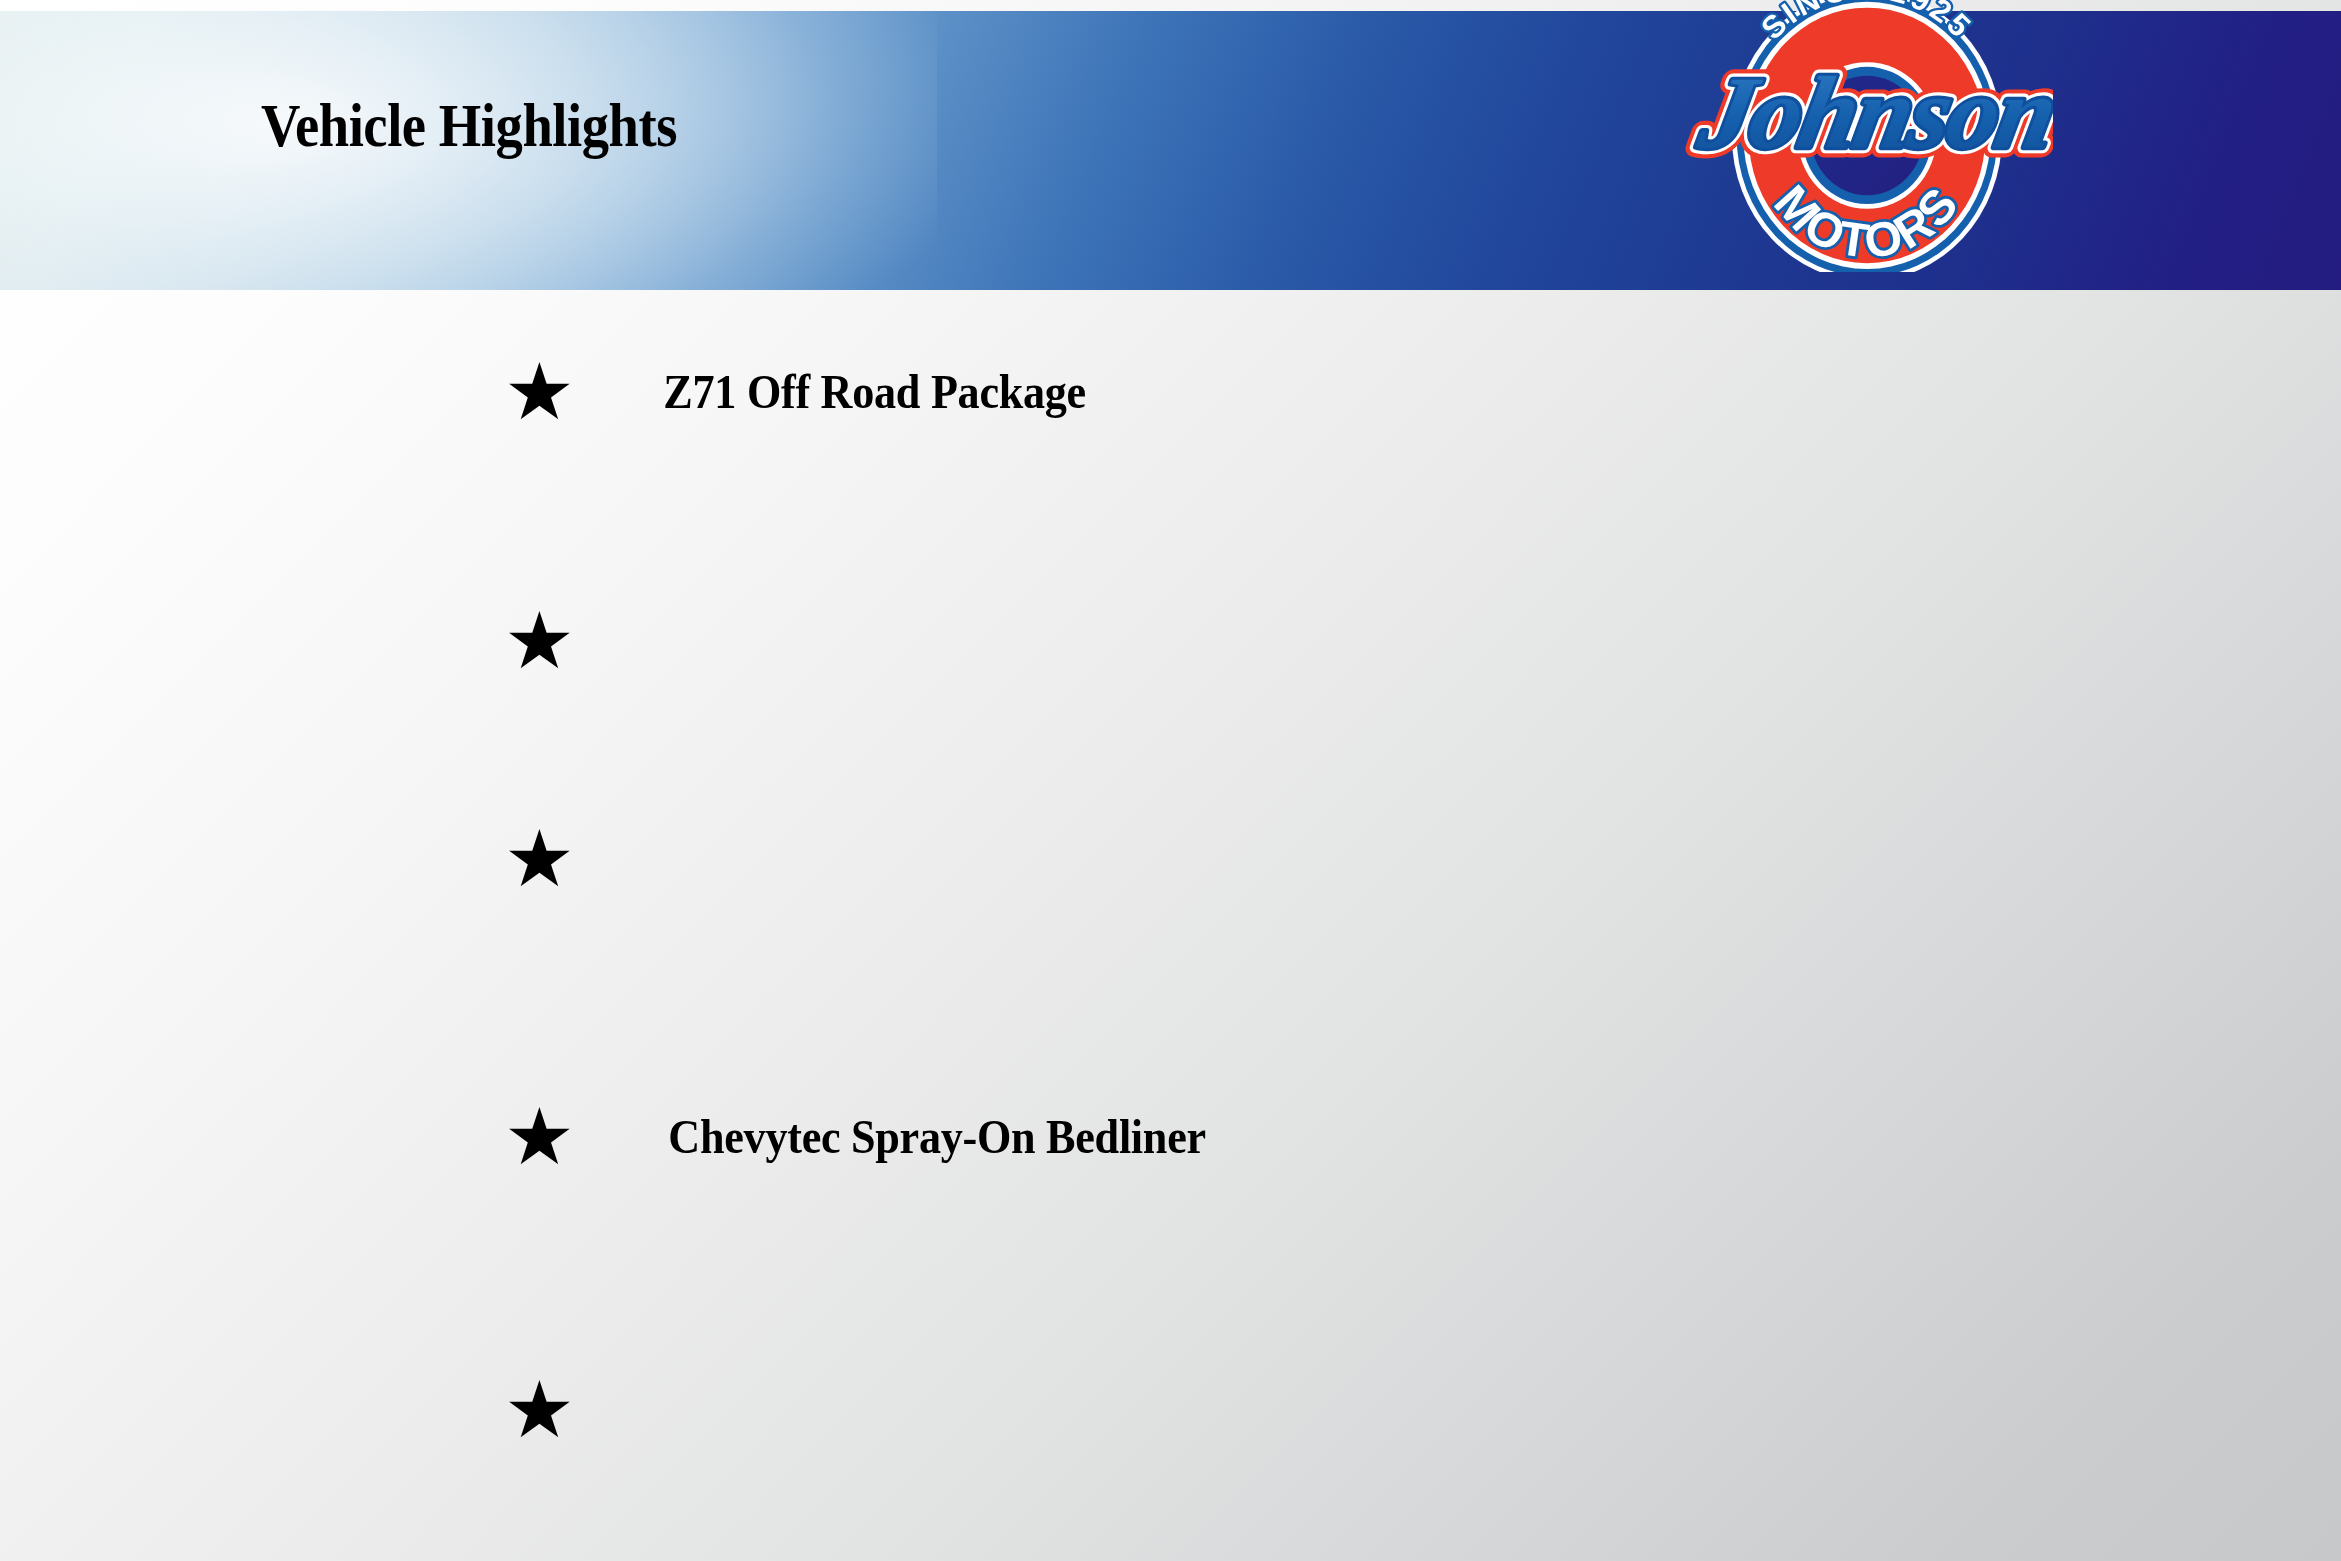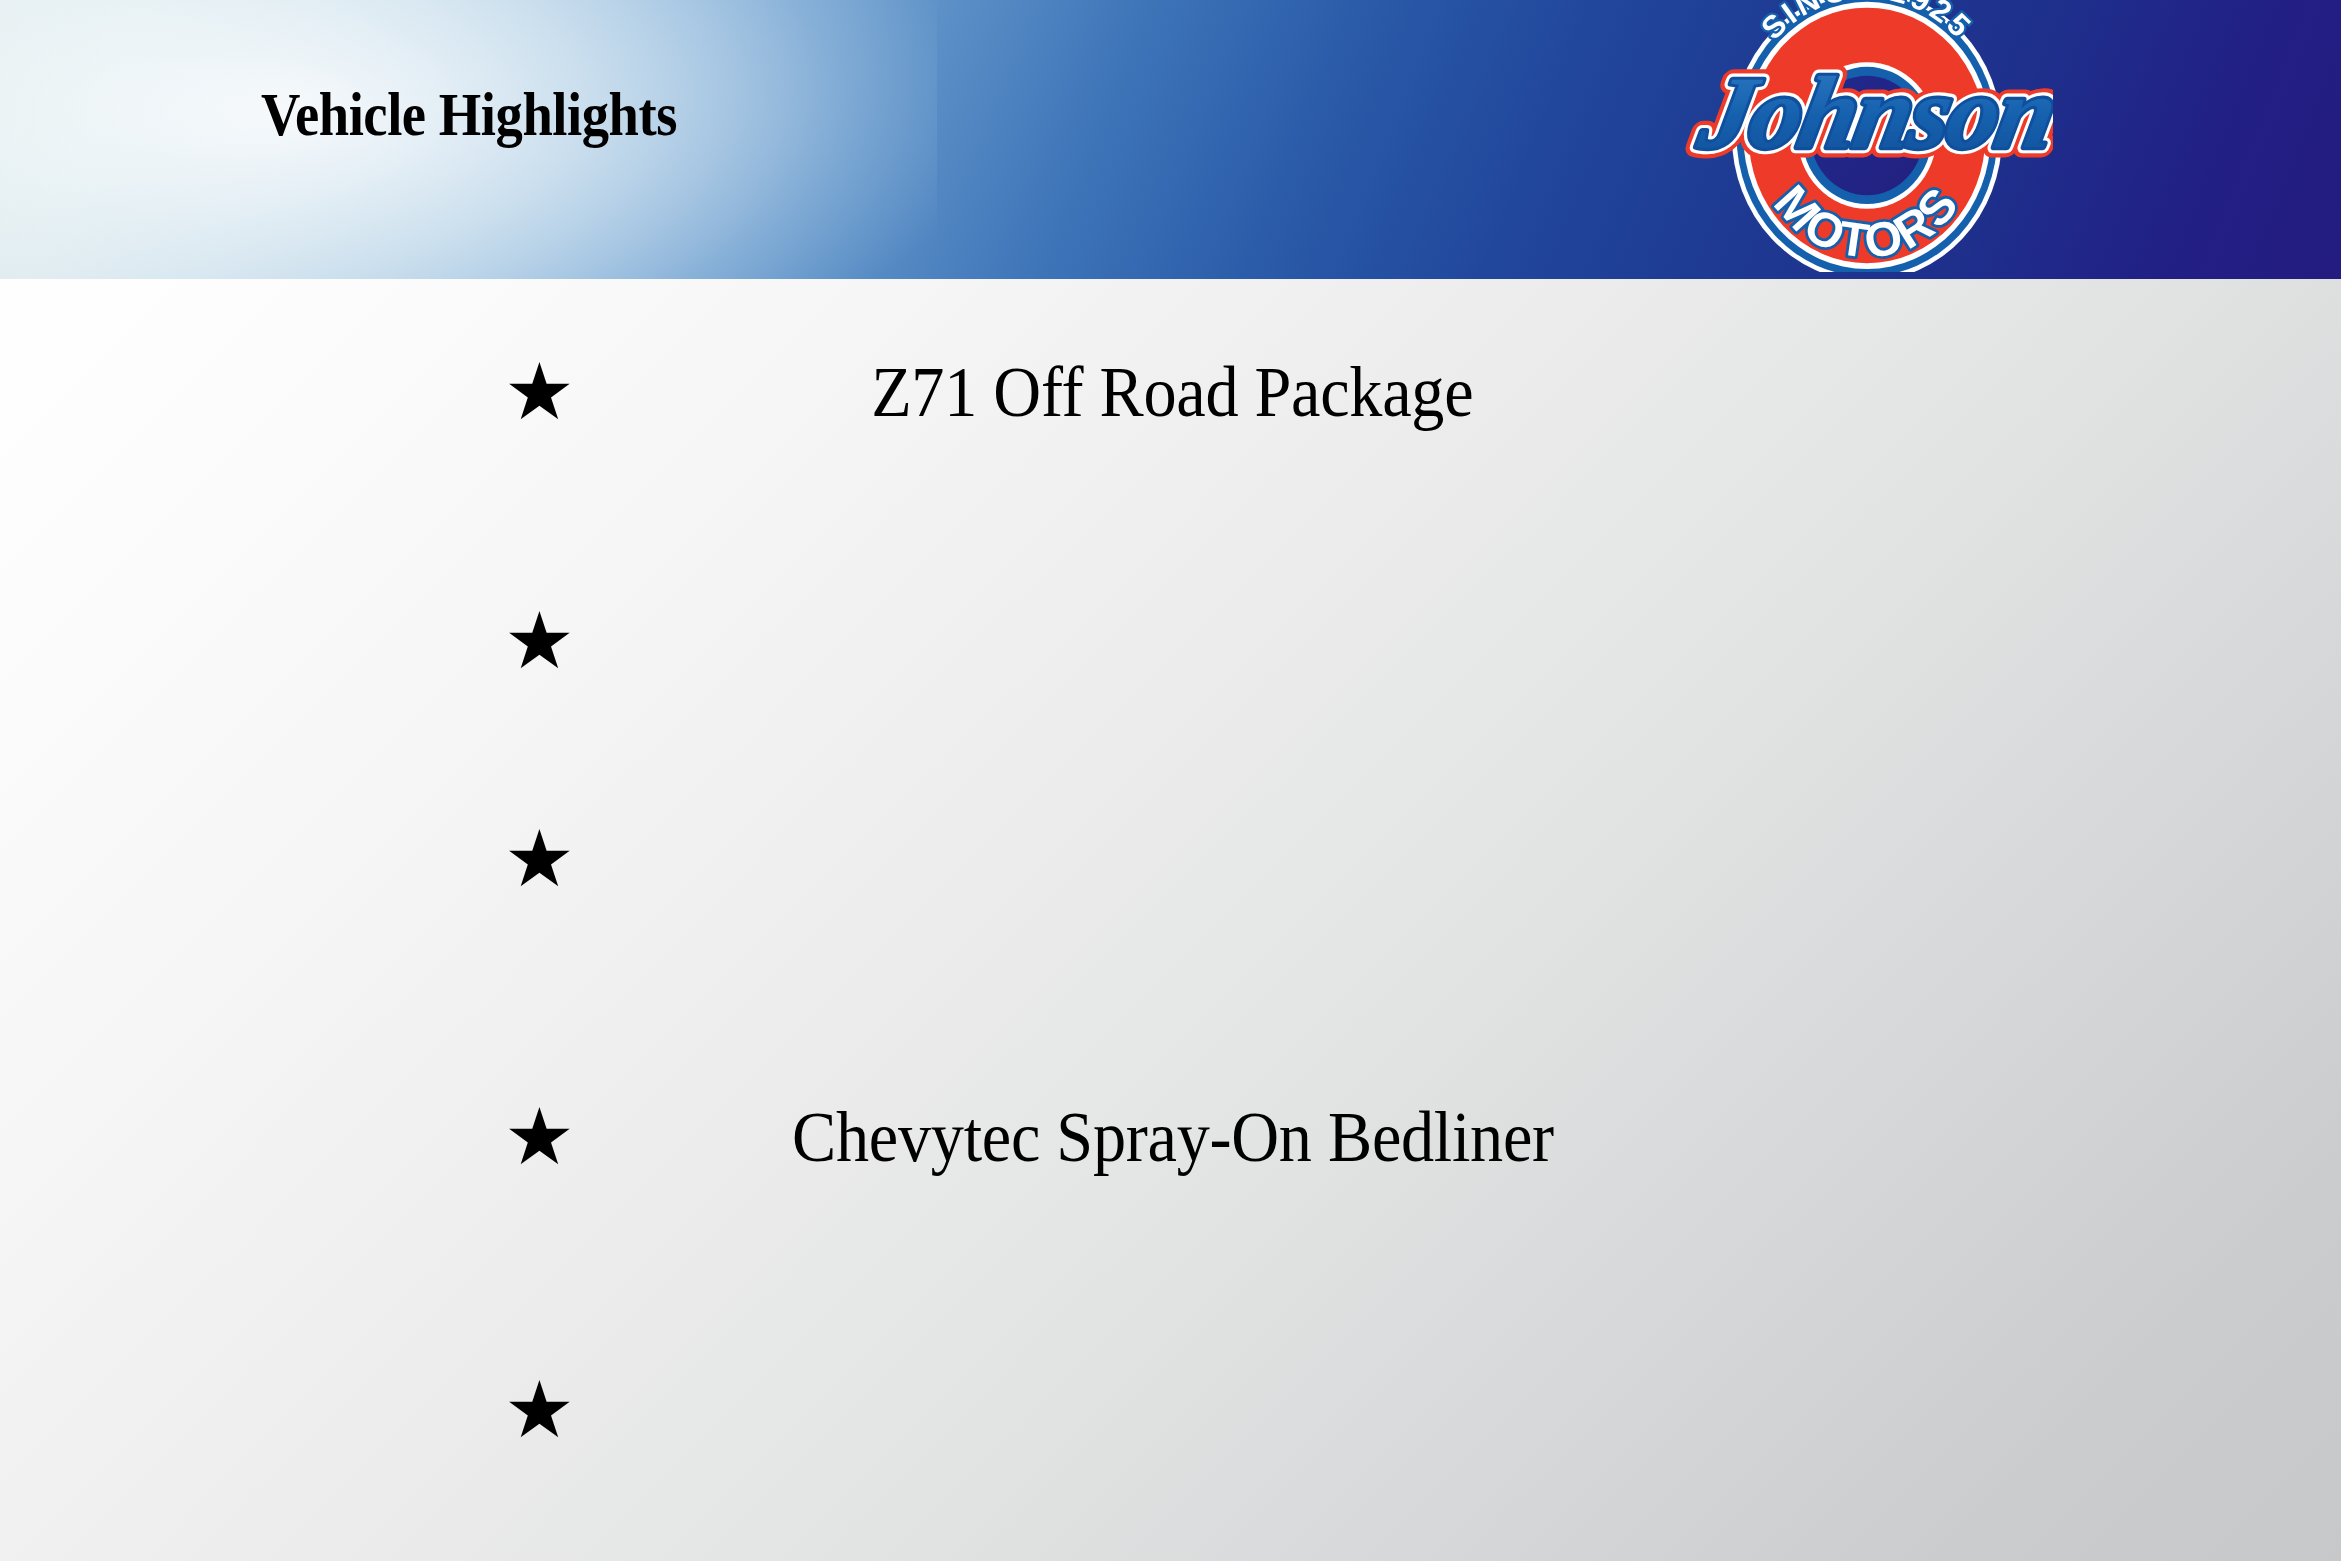--- a/index.html
+++ b/index.html
@@ -23,21 +23,21 @@
         #ededed 46%,
         #e2e3e3 62%,
         #d5d6d7 78%,
         #cbcccd 90%,
         #c7c8c9 100%);
     overflow:hidden;
   }
 
   
   #banner {
-    position:absolute; left:0; top:0;
+    position:absolute; left:0; top:11px;
     width:2342px; height:279px;
     background:
       linear-gradient(112deg,
         #e4eced 0%,
         #dde9ee 6%,
         #c9dcea 13%,
         #a9c8e2 21%,
         #86b0d8 29%,
         #5e92c8 38%,
         #3d74b8 47%,
@@ -108,24 +108,24 @@
     top:50%;
     transform:translateY(-50%);
     user-select:none;
   }
   .hl-text {
     position:absolute;
     left:645px;
     width:1055px;
     top:50%;
     transform:translateY(-50%);
-    text-align:center;
+    text-align:left;
     font-family:"Liberation Serif","DejaVu Serif",serif;
-    font-weight:normal;
-    font-size:72px;
+    font-weight:bold;
+    font-size:48px;
     line-height:1.12;
     letter-spacing:-0.3px;
     color:#000000;
   }
   .hl-text > span { display:inline-block; transform:scaleX(0.92); }
 
   
   #row-0 { top:63px;  height:100px; }
   #row-1 { top:283px;  height:157px; }
   #row-2 { top:530px; height:100px; }

